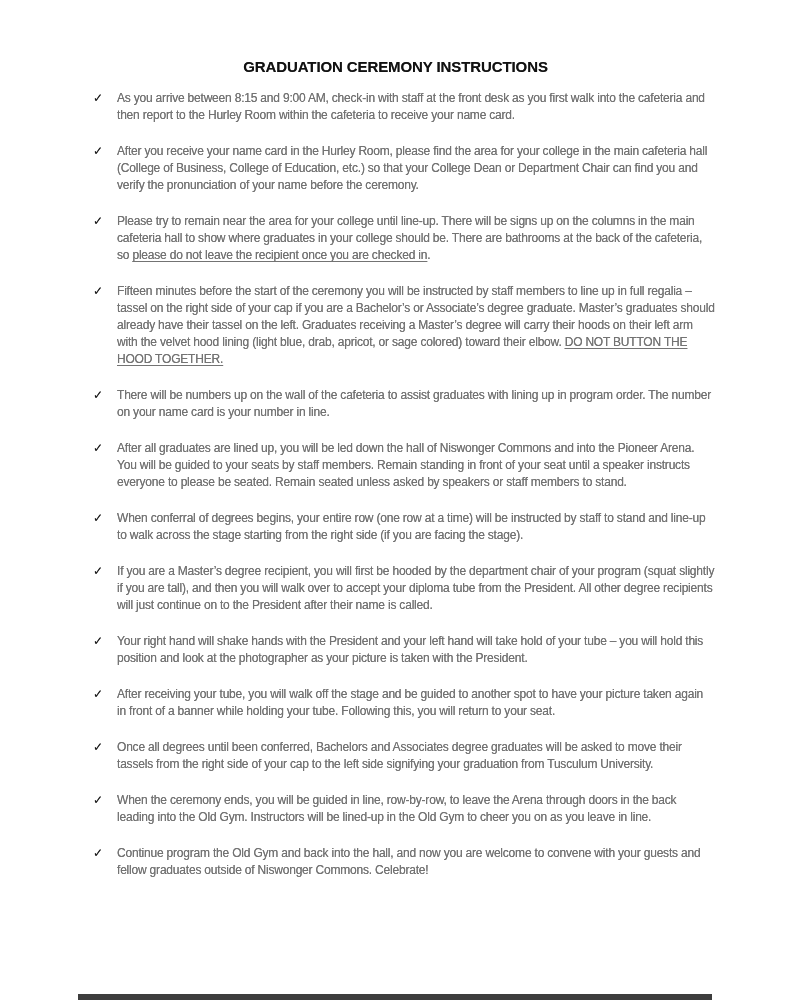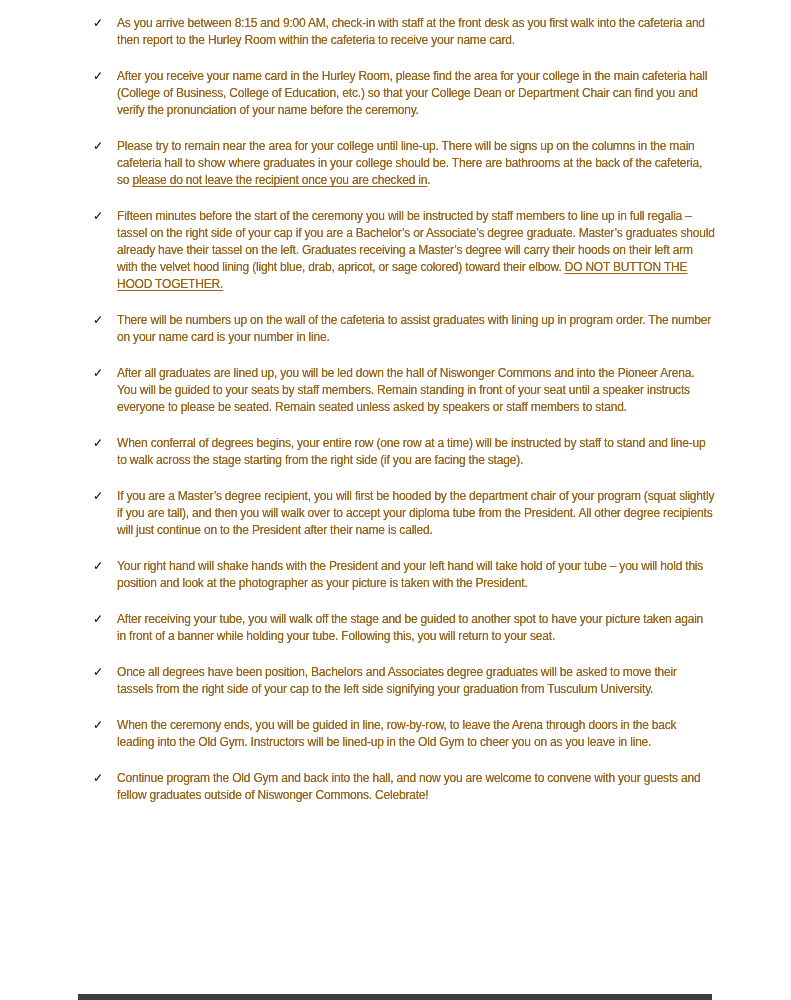--- a/index.html
+++ b/index.html
@@ -44,41 +44,42 @@
     color: #1a1a1a;
     text-shadow: 0 0 0.3px rgba(0,0,0,0.5);
   }
   .bullet-text {
     flex: 1 1 auto;
     max-width: 598px;
     font-size: 12px;
     letter-spacing: -0.2px;
     line-height: 17px;
     text-align: left;
-    color: #a16207;
+    color: #737373;
     text-shadow: 0 0 0.35px rgba(0,0,0,0.5);
   }
   .seg-underline {
     text-decoration: underline;
     text-underline-offset: 2px;
     text-decoration-thickness: 1px;
   }
   .bottom-clipped-bar {
     position: absolute;
     left: 78px;
     top: 994px;
     width: 634px;
     height: 6px;
     background: #3d3d3d;
   }
 </style>
 </head>
 <body>
 
 <div class="page" style="background: rgb(255, 255, 255);">
+  <h1 class="doc-title">GRADUATION CEREMONY INSTRUCTIONS</h1>
 
   <div class="bullet-list">
       <div class="bullet">
         <span class="bullet-marker">✓</span>
         <div class="bullet-text"><span>As you arrive between 8:15 and 9:00 AM, check-in with staff at the front desk as you first walk into the cafeteria and then report to the Hurley Room within the cafeteria to receive your name card.</span></div>
       </div>
       <div class="bullet">
         <span class="bullet-marker">✓</span>
         <div class="bullet-text"><span>After you receive your name card in the Hurley Room, please find the area for your college in the main cafeteria hall (College of Business, College of Education, etc.) so that your College Dean or Department Chair can find you and verify the pronunciation of your name before the ceremony.</span></div>
       </div>
@@ -109,21 +110,21 @@
       <div class="bullet">
         <span class="bullet-marker">✓</span>
         <div class="bullet-text"><span>Your right hand will shake hands with the President and your left hand will take hold of your tube – you will hold this position and look at the photographer as your picture is taken with the President.</span></div>
       </div>
       <div class="bullet">
         <span class="bullet-marker">✓</span>
         <div class="bullet-text"><span>After receiving your tube, you will walk off the stage and be guided to another spot to have your picture taken again in front of a banner while holding your tube. Following this, you will return to your seat.</span></div>
       </div>
       <div class="bullet">
         <span class="bullet-marker">✓</span>
-        <div class="bullet-text"><span>Once all degrees have been position, Bachelors and Associates degree graduates will be asked to move their tassels from the right side of your cap to the left side signifying your graduation from Tusculum University.</span></div>
+        <div class="bullet-text"><span>Once all degrees until been conferred, Bachelors and Associates degree graduates will be asked to move their tassels from the right side of your cap to the left side signifying your graduation from Tusculum University.</span></div>
       </div>
       <div class="bullet">
         <span class="bullet-marker">✓</span>
         <div class="bullet-text"><span>When the ceremony ends, you will be guided in line, row-by-row, to leave the Arena through doors in the back leading into the Old Gym. Instructors will be lined-up in the Old Gym to cheer you on as you leave in line.</span></div>
       </div>
       <div class="bullet">
         <span class="bullet-marker">✓</span>
         <div class="bullet-text"><span>Continue program the Old Gym and back into the hall, and now you are welcome to convene with your guests and fellow graduates outside of Niswonger Commons. Celebrate!</span></div>
       </div>
     </div>

